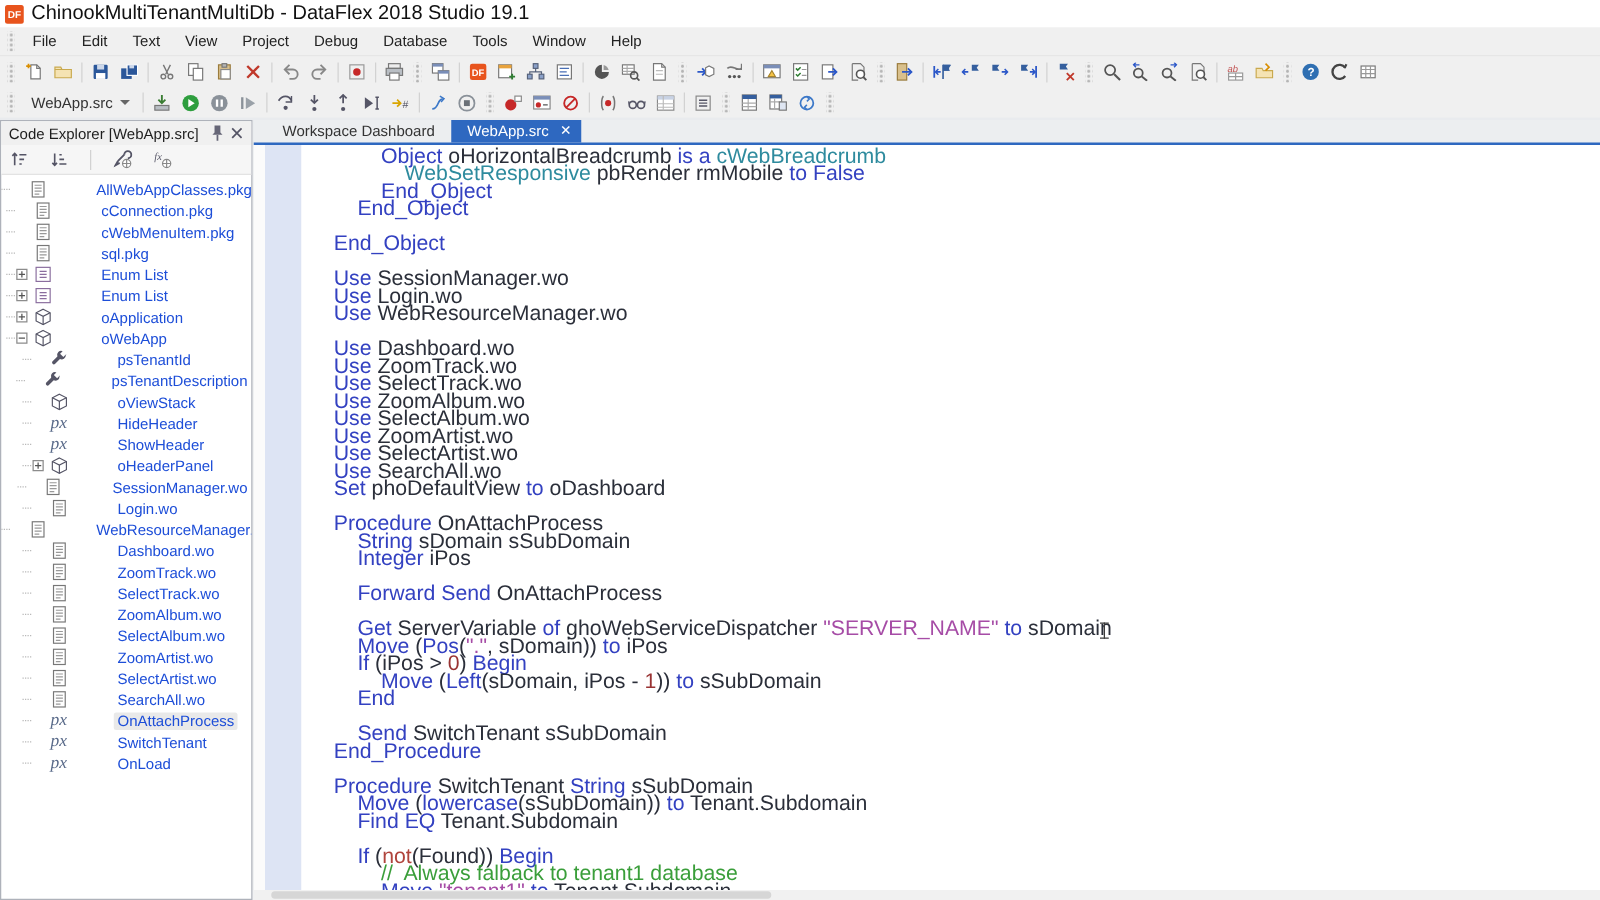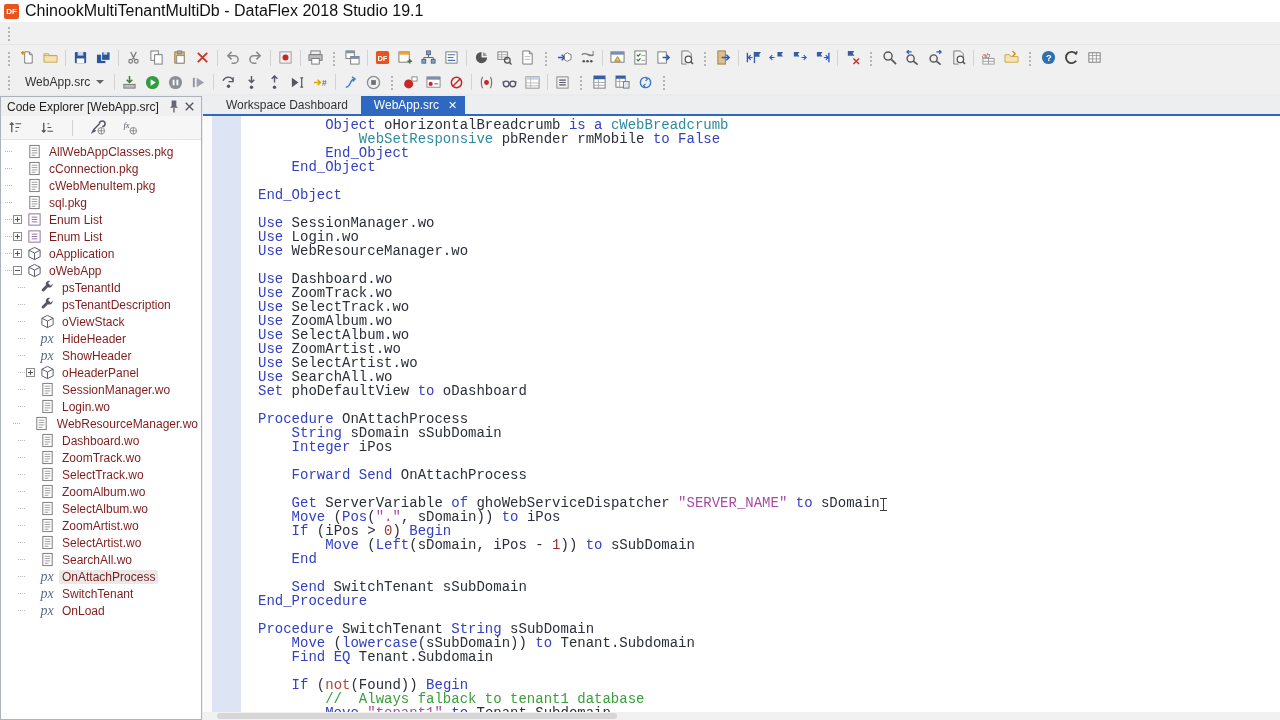--- a/index.html
+++ b/index.html
@@ -44,34 +44,34 @@
   .tree { flex:1; overflow:hidden; padding-top:3px; }
   .trow { height:17px; display:flex; align-items:center; white-space:nowrap; }
   .trow .indent { display:inline-block; }
   .expand { width:9px; height:9px; border:1px solid #8c8c8c; background:#fff; position:relative; margin-right:4px; flex:none; }
   .expand::before { content:""; position:absolute; left:1px; right:1px; top:3px; border-top:1px solid #555; }
   .expand.plus::after { content:""; position:absolute; top:1px; bottom:1px; left:3px; border-left:1px solid #555; }
   .expand-slot { width:13px; flex:none; }
   .dotstub { width:7px; border-top:1px dotted #b9b9b9; margin-right:1px; flex:none; }
   .ticon { width:16px; height:16px; display:inline-flex; align-items:center; justify-content:center; margin-right:4px; flex:none; }
   .px-ic { font-family:"Liberation Serif",serif; font-style:italic; font-size:14px; color:#5a6b8a; }
-  .tlabel { color:#7f1d1d; padding:0 3px; border-radius:2px; }
+  .tlabel { color:#1d4ed8; padding:0 3px; border-radius:2px;margin-left:32px; }
   .tlabel.hl { background:#e9e9e9; }
 
   
   .editor { flex:1; display:flex; flex-direction:column; background:#eceef0; min-width:0; }
   .tabbar { height:20px; display:flex; align-items:flex-end; border-bottom:2px solid var(--accent); padding-left:10px; }
   .tab { height:18px; display:flex; align-items:center; padding:0 13px; color:#333; }
   .tab.active { background:var(--accent); color:#fff; padding-right:8px; }
   .tab-close { margin-left:9px; font-size:11px; line-height:10px; color:#fff; }
   .code-wrap { position:relative; flex:1; background:#fff; overflow:hidden; }
   .bp-margin { position:absolute; left:0; top:0; bottom:0; width:9px; background:#fbfbfb; }
   .fold-gutter { position:absolute; left:9px; top:0; bottom:0; width:29px; background:#dde4f4; }
-  .code { position:absolute; left:55px; top:2px; right:0; font-family:Liberation Mono, monospace;
-          font-size:14px; line-height:14px; white-space:pre; }
+  .code { position:absolute; left:64px; top:2px; right:0; font-family:Liberation Sans, sans-serif;
+          font-size:17px; line-height:14px; white-space:pre; }
   .line { height:14px; }
   .tk { color:var(--c-k); } .ti { color:var(--c-i); } .tc { color:var(--c-c); }
   .ts { color:var(--c-s); } .tm { color:var(--c-m); } .tn { color:var(--c-n); } .tr { color:var(--c-r); }
   .hscroll { position:absolute; left:0; right:0; bottom:0; height:8px; background:#f1f1f1; }
   .hthumb { position:absolute; left:14px; top:1px; width:400px; height:6px; background:#d6d6d6; border-radius:3px; }
 
   
   .ibeam { position:absolute; left:880px; top:498px; width:7px; height:13px; }
   .ibeam::before, .ibeam::after { content:""; position:absolute; left:0; width:7px; border-top:1.6px solid #3c3c3c; }
   .ibeam::before { top:0; } .ibeam::after { bottom:0; }
@@ -83,20 +83,32 @@
 
 <div class="app">
 
   <div class="titlebar">
     <span class="df-logo">DF</span>
     <span class="title-text">ChinookMultiTenantMultiDb - DataFlex 2018 Studio 19.1</span>
   </div>
 
   <div class="menubar">
     <span class="grip"></span>
+    <span id="menu-items" style="display:flex">
+        <span class="menu-item">File</span>
+        <span class="menu-item">Edit</span>
+        <span class="menu-item">Text</span>
+        <span class="menu-item">View</span>
+        <span class="menu-item">Project</span>
+        <span class="menu-item">Debug</span>
+        <span class="menu-item">Database</span>
+        <span class="menu-item">Tools</span>
+        <span class="menu-item">Window</span>
+        <span class="menu-item">Help</span>
+      </span>
   </div>
 
   <div class="toolbar tb1" id="toolbar-main">
       <span class="grip"></span>
       <span class="tbtn">
         <span>
           <svg width="15" height="15" viewBox="0 0 16 16">
             <path d="M5 2h5l3 3v9H5z" fill="#fff" stroke="#777"></path>
             <path d="M10 2v3h3" fill="none" stroke="#777"></path>
             <path d="M3 1v4M1 3h4" stroke="#d98e00" stroke-width="1.5"></path>

